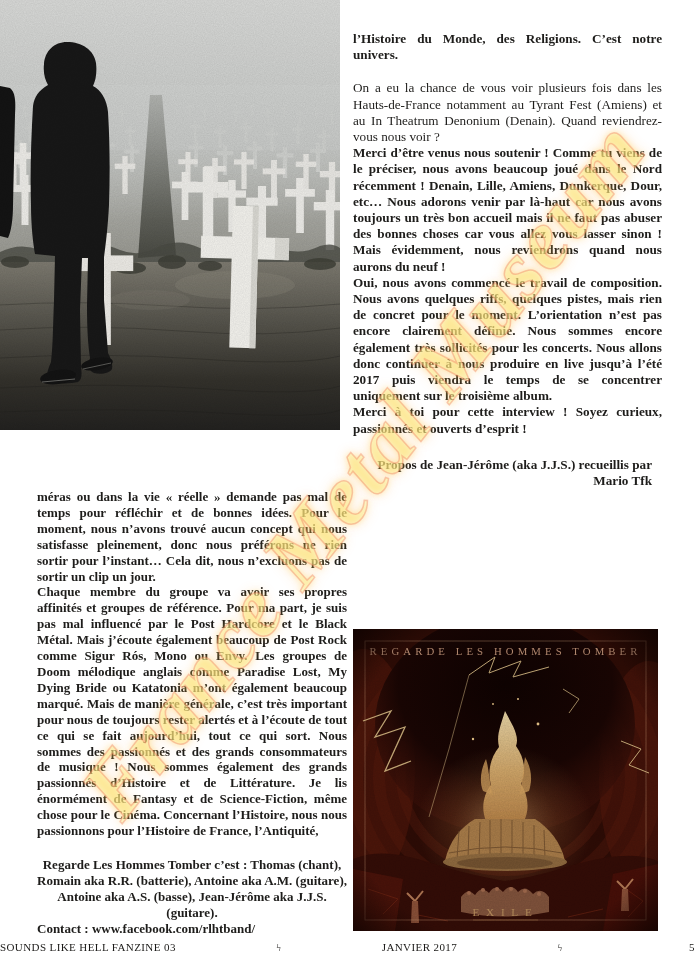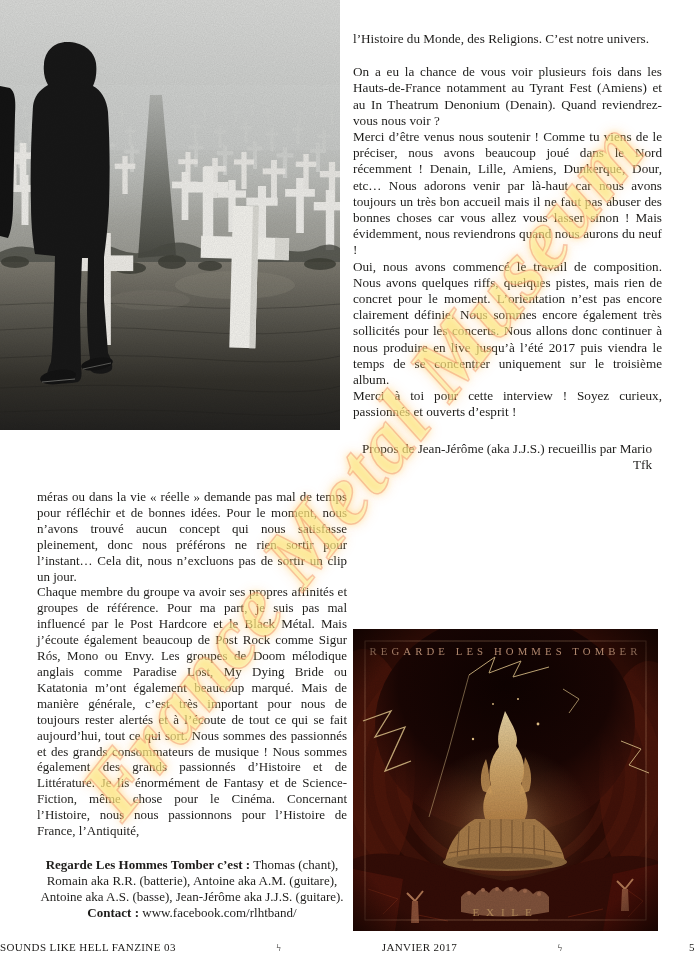--- a/index.html
+++ b/index.html
@@ -11,24 +11,24 @@
 
   .photo-wrap { position:absolute; left:0; top:0; width:340px; height:430px; }
   .photo-wrap svg { display:block; }
 
   .col {
     position:absolute; text-align:justify;
     hyphens:auto; -webkit-hyphens:auto;
   }
   .left-col  { left:37px;  top:447px; width:310px; font-size:13px;   line-height:15.9px;margin-top:42px; }
   .right-col { left:353px; top:31px;  width:309px; font-size:13.2px; line-height:16.2px; }
-  p { margin:0; }
+  p { margin:0;font-weight:bold; }
   .q { font-weight:normal; margin-top:17px; }
   .lineup { margin-top:18px; text-align:center; }
-  .contact { text-align:center; }
+  .contact { text-align:left; }
   .byline { margin-top:20px; text-align:right; padding-right:10px; }
 
   .album { position:absolute; left:353px; top:629px; width:305px; height:302px; }
   .album svg { display:block; }
 
   .footer {
     position:absolute; top:941px; left:0; width:695px;
     display:flex; justify-content:space-between; align-items:baseline;
     font-size:11px; letter-spacing:0.4px; color:#1b1a18;
   }

